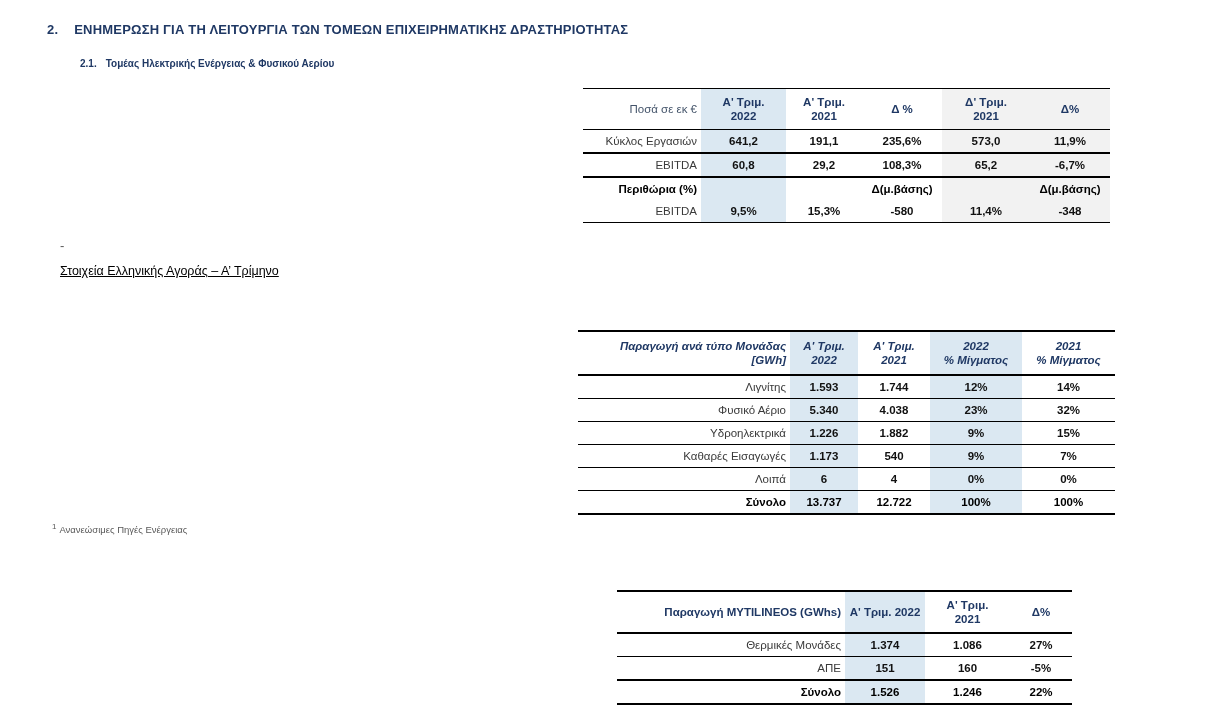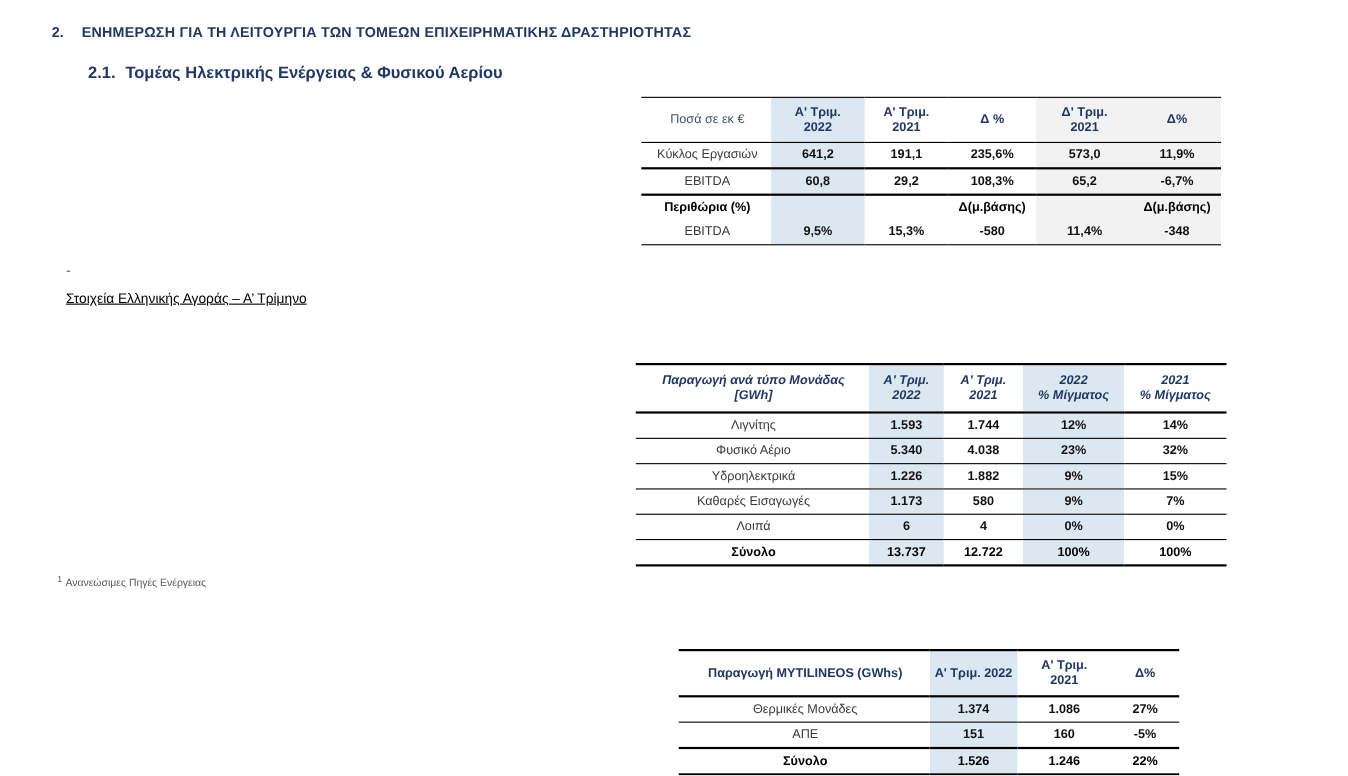--- a/index.html
+++ b/index.html
@@ -3,42 +3,42 @@
 <meta charset="utf-8">
 <style>
   html,body{margin:0;padding:0;background:#fff;}
   .canvas{position:relative;width:1225px;height:705px;background:#ffffff;overflow:hidden;
           font-family:"Liberation Sans","DejaVu Sans",sans-serif;color:#000;}
 
   
   .h1{position:absolute;left:47px;top:22px;display:flex;gap:16px;
       color:#1f3864;font-weight:700;font-size:13px;letter-spacing:.2px;}
   .h2{position:absolute;left:80px;top:58px;display:flex;gap:9px;
-      color:#1f3864;font-weight:700;font-size:15px;}
+      color:#1f3864;font-weight:700;font-size:10px;}
 
   
   .dash{position:absolute;left:60px;top:238px;color:#595959;font-size:13px;}
   .mlink{position:absolute;left:60px;top:264px;color:#000000;font-size:12.5px;
          text-decoration:underline;cursor:pointer;}
   .fnote{position:absolute;left:52px;top:522px;color:#595959;font-size:9.5px;}
   .fnote sup{font-size:8px;margin-right:3px;}
 
   
   .tbl{position:absolute;}
   #t1{left:583px;top:88px;width:527px;}
   #t2{left:578px;top:330px;width:537px;}
   #t3{left:617px;top:590px;width:455px;}
 
   .tbl table{border-collapse:collapse;table-layout:fixed;width:100%;
              border-top:1.5px solid #000;border-bottom:1.5px solid #000;}
   .tbl th,.tbl td{font-size:11.5px;line-height:1.25;text-align:center;
                   vertical-align:middle;padding:1px 4px;overflow:hidden;white-space:nowrap;}
   .tbl th{color:#1f3864;font-weight:700;height:38px;}
   .tbl td{height:20px;font-weight:600;color:#111;}
-  .tbl th.label,.tbl td.label{text-align:center;padding-left:6px;margin-left:44px;}
+  .tbl th.label,.tbl td.label{text-align:right;padding-left:6px;margin-left:44px;}
   .tbl td.label{font-weight:400;color:#3a3a3a;}
   .blue{background:#dbe8f2;}
   .gray{background:#f2f2f2;}
   .pct{color:#1f3864;font-weight:700;}
   tr.bold td{font-weight:700;color:#000;}
   tr.bold td.label{font-weight:700;color:#000;}
 
   
   #t1 th.label{font-weight:400;color:#44546a;}
   #t1 thead tr{border-bottom:1px solid #000;}
@@ -174,21 +174,21 @@
           <tr>
             <td class="label">Υδροηλεκτρικά</td>
             <td class="blue">1.226</td>
             <td class="plain">1.882</td>
             <td class="blue pct">9%</td>
             <td class="plain pct">15%</td>
           </tr>
           <tr>
             <td class="label">Καθαρές Εισαγωγές</td>
             <td class="blue">1.173</td>
-            <td class="plain">580</td>
+            <td class="plain">540</td>
             <td class="blue pct">9%</td>
             <td class="plain pct">7%</td>
           </tr>
           <tr>
             <td class="label">Λοιπά</td>
             <td class="blue">6</td>
             <td class="plain">4</td>
             <td class="blue pct">0%</td>
             <td class="plain pct">0%</td>
           </tr>

